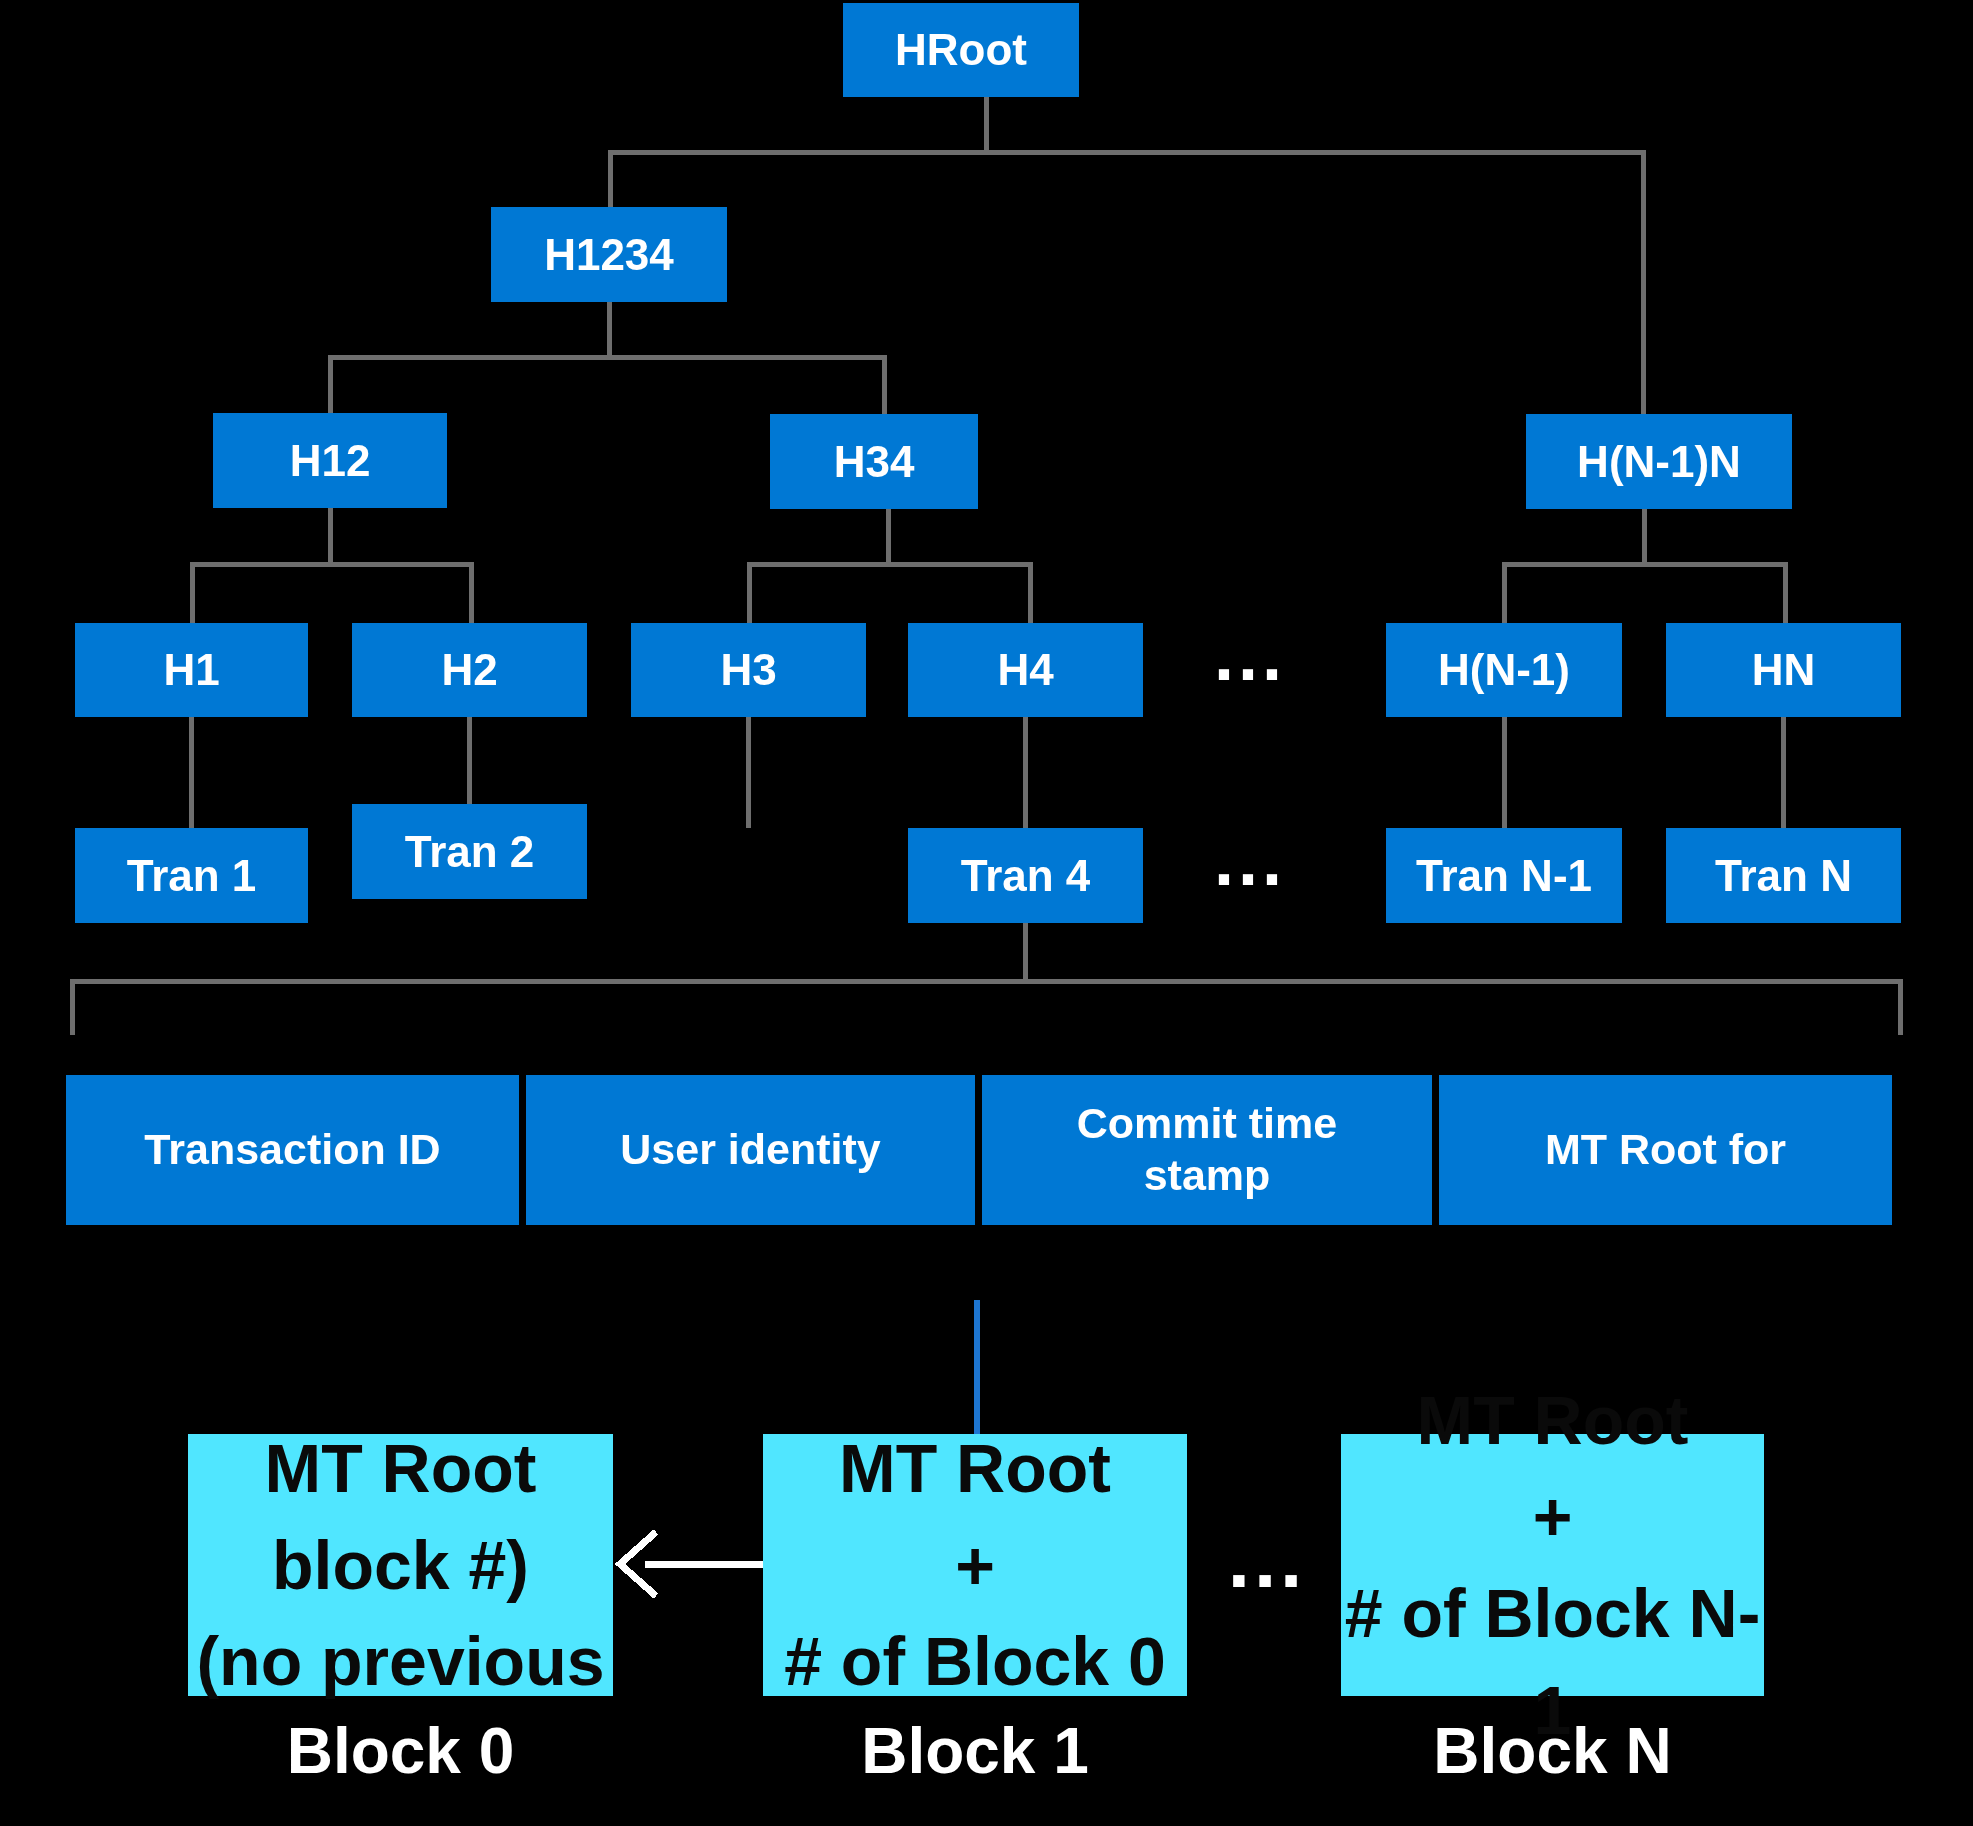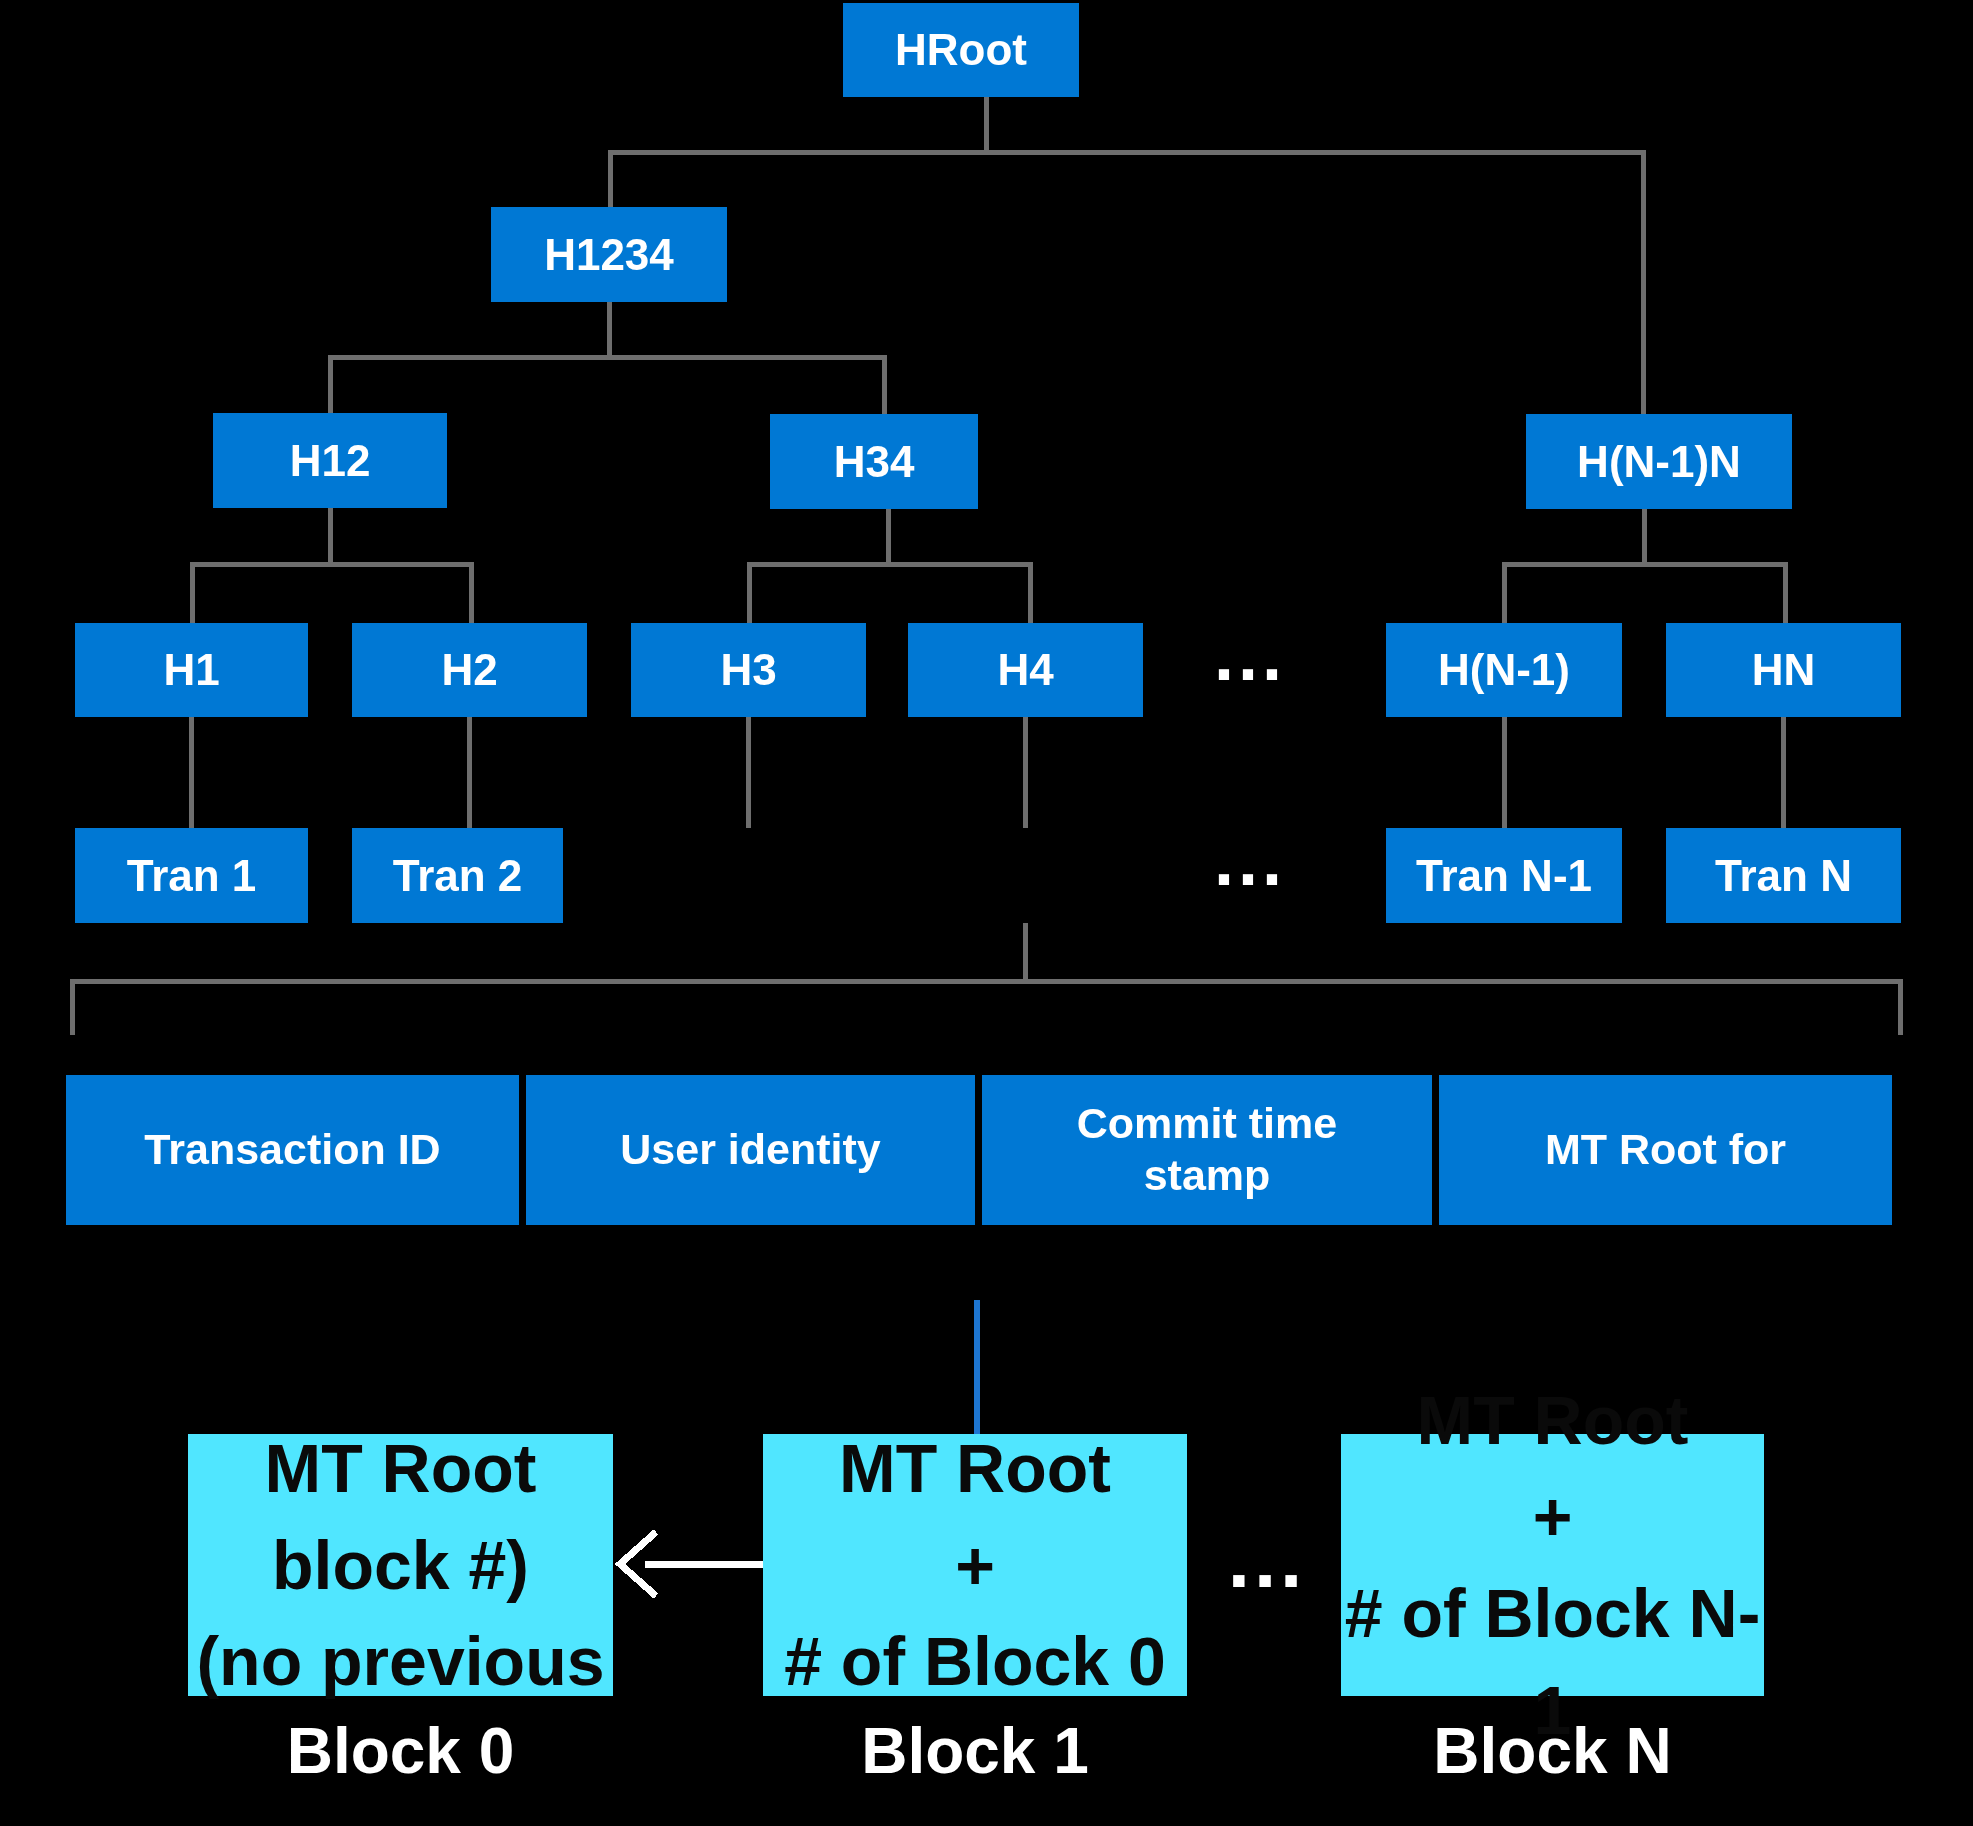--- a/index.html
+++ b/index.html
@@ -94,21 +94,22 @@
 
   <div class="node" style="left:75px;top:623px;width:233px;height:94px">H1</div>
   <div class="node" style="left:352px;top:623px;width:235px;height:94px">H2</div>
   <div class="node" style="left:631px;top:623px;width:235px;height:94px">H3</div>
   <div class="node" style="left:908px;top:623px;width:235px;height:94px">H4</div>
   <div class="dots" style="left:1200px;top:655px;width:100px">...</div>
   <div class="node" style="left:1386px;top:623px;width:236px;height:94px">H(N-1)</div>
   <div class="node" style="left:1666px;top:623px;width:235px;height:94px">HN</div>
 
   <div class="node" style="left:75px;top:828px;width:233px;height:95px">Tran 1</div>
-  <div class="node" style="left:352px;top:828px;width:211px;height:95px">Tran 2</div>
+  <div class="node" style="left:352px;top:804px;width:235px;height:95px">Tran 2</div>
+  <div class="node" style="left:908px;top:828px;width:235px;height:95px">Tran 4</div>
   <div class="dots" style="left:1200px;top:860px;width:100px">...</div>
   <div class="node" style="left:1386px;top:828px;width:236px;height:95px">Tran N-1</div>
   <div class="node" style="left:1666px;top:828px;width:235px;height:95px">Tran N</div>
 
   <div class="barcell" style="left:66px;top:1075px;width:453px;height:150px">
     <span>Transaction ID</span>
   </div>
   <div class="barcell" style="left:526px;top:1075px;width:449px;height:150px">
     <span>User identity</span>
   </div>

